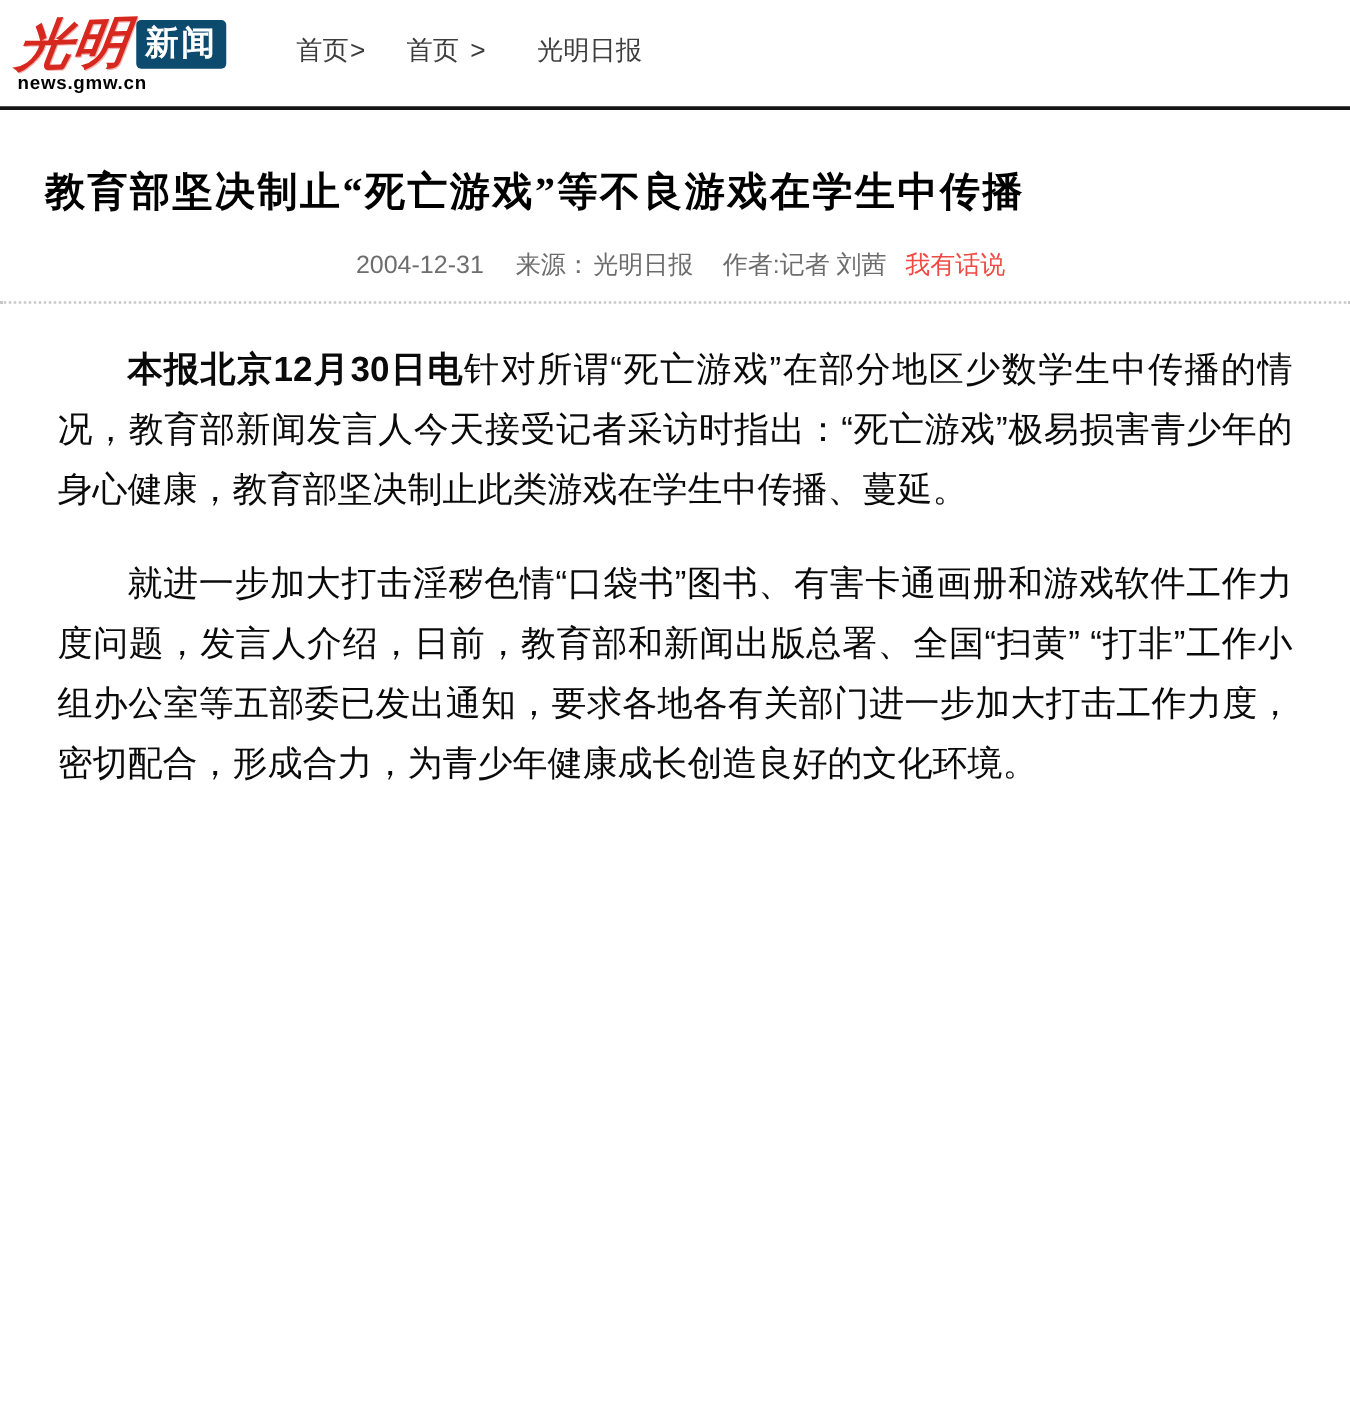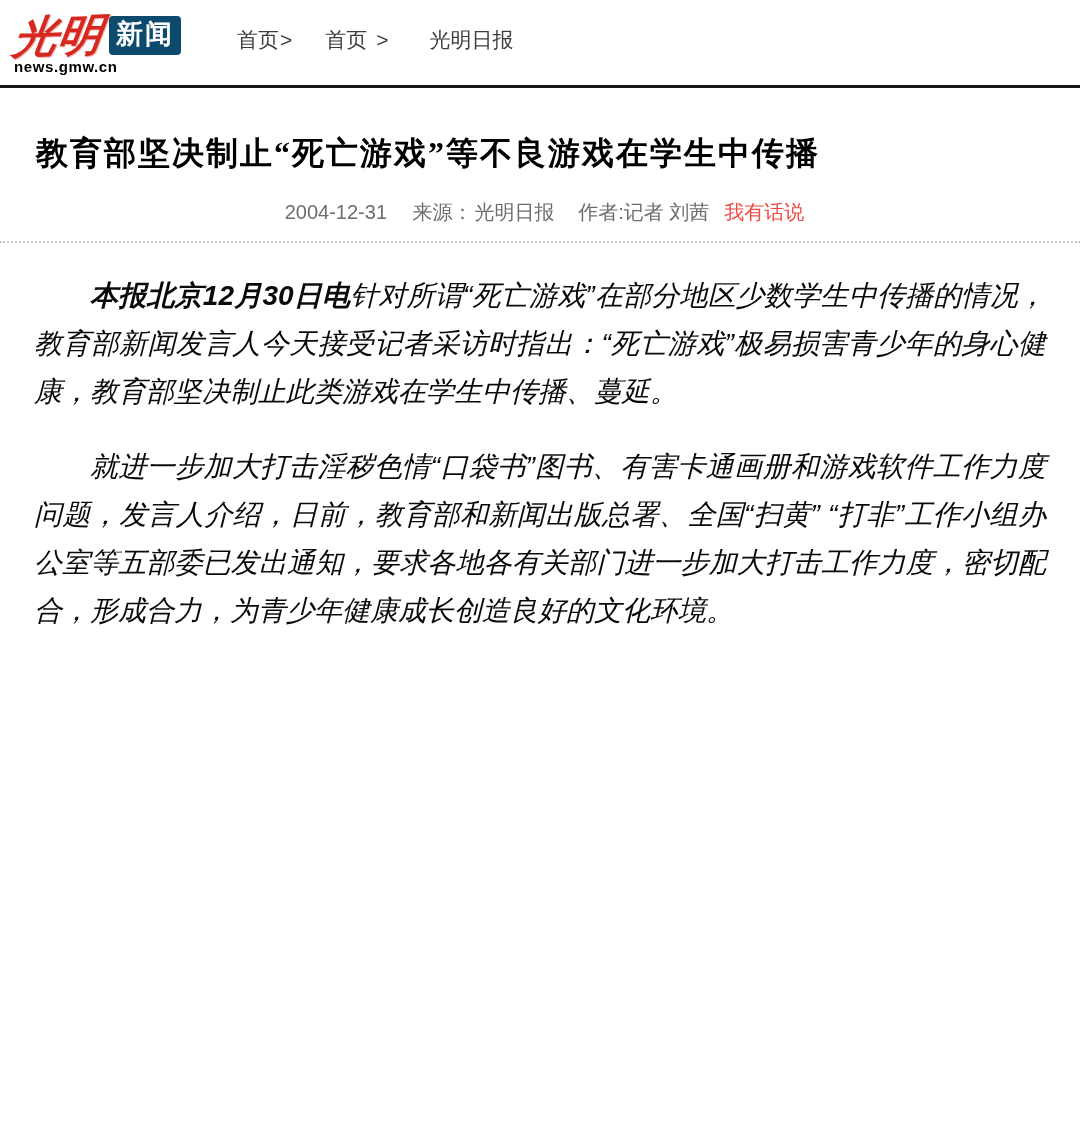--- a/index.html
+++ b/index.html
@@ -57,21 +57,21 @@
   .comment-link { color: #ef4a43; text-decoration: none; cursor: pointer; margin-left: 6px; }
   .head-divider {
     margin-top: 17px; height: 0;
     border-bottom: 2px dotted #c8c8c8;
   }
 
   
   .article-body { padding: 2px 30px 0; }
   .article-body p {
     font-size: 28px; line-height: 48px; color: #0a0a0a;
-    margin: 27px 4px; text-indent: 2em; text-align: justify; font-style: italic;
+    margin: 27px 16px; text-indent: 2em; text-align: justify;
   }
   .article-body p .lead { font-weight: bold; }
 </style>
 </head>
 <body>
 
 <div class="page">
 
   <header class="site-header">
     <div class="logo">

